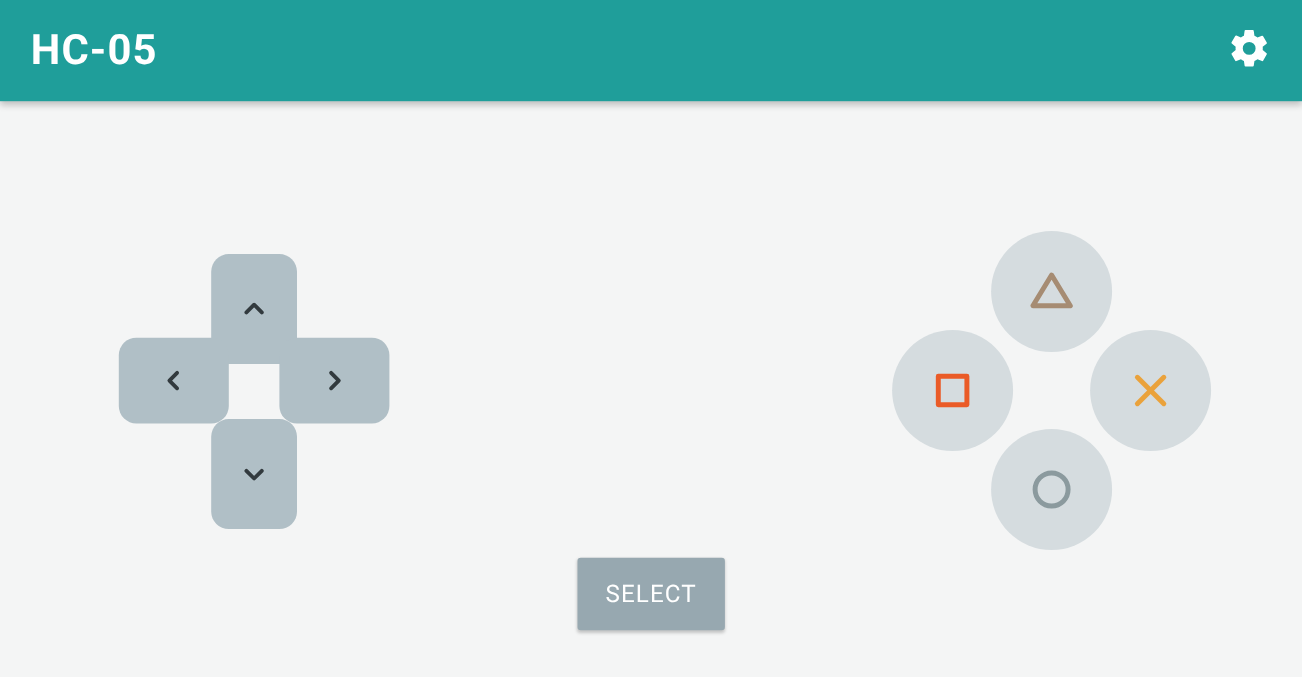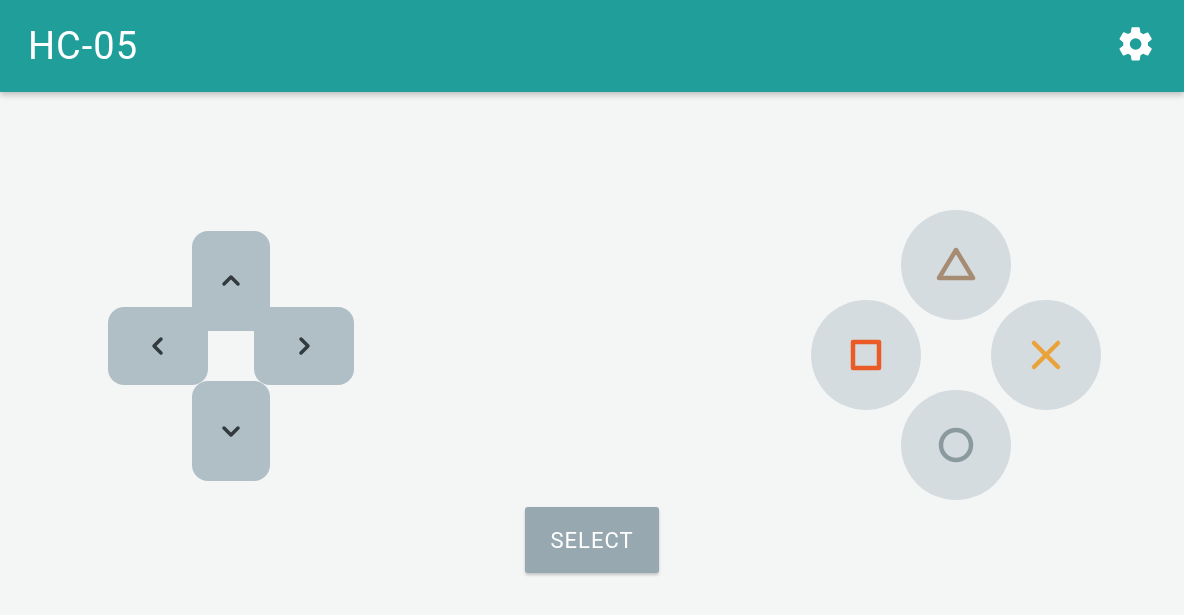--- a/index.html
+++ b/index.html
@@ -5,21 +5,21 @@
   * { margin:0; padding:0; box-sizing:border-box; }
   html,body { width:1184px; height:615px; font-family:Roboto,"Helvetica Neue",Arial,sans-serif; overflow:hidden; }
   body { background:#f4f5f5; }
 
   .toolbar {
     height:92px; background:#1f9e9a; color:#ffffff;
     display:flex; align-items:center; justify-content:space-between;
     padding:0 28px; box-shadow:0 3px 6px rgba(0,0,0,.22);
     position:relative; z-index:10;
   }
-  .title { font-size:38px; font-weight:400; letter-spacing:1px; }
+  .title { font-size:38px; font-weight:700; letter-spacing:1px; }
 
   .dpad { position:absolute; left:130px; top:263px; width:300px; height:300px; }
   .dpad .btn {
     position:absolute; width:78px; height:100px; background:#b0bfc6;
     border-radius:16px; display:flex; align-items:center; justify-content:center;
     cursor:pointer;
   }
   .dpad .up    { left:62px;  top:-32px; }
   .dpad .down  { left:62px;  top:118px; }
   .dpad .left  { left:-22px; top:44px;  width:100px; height:78px; }

